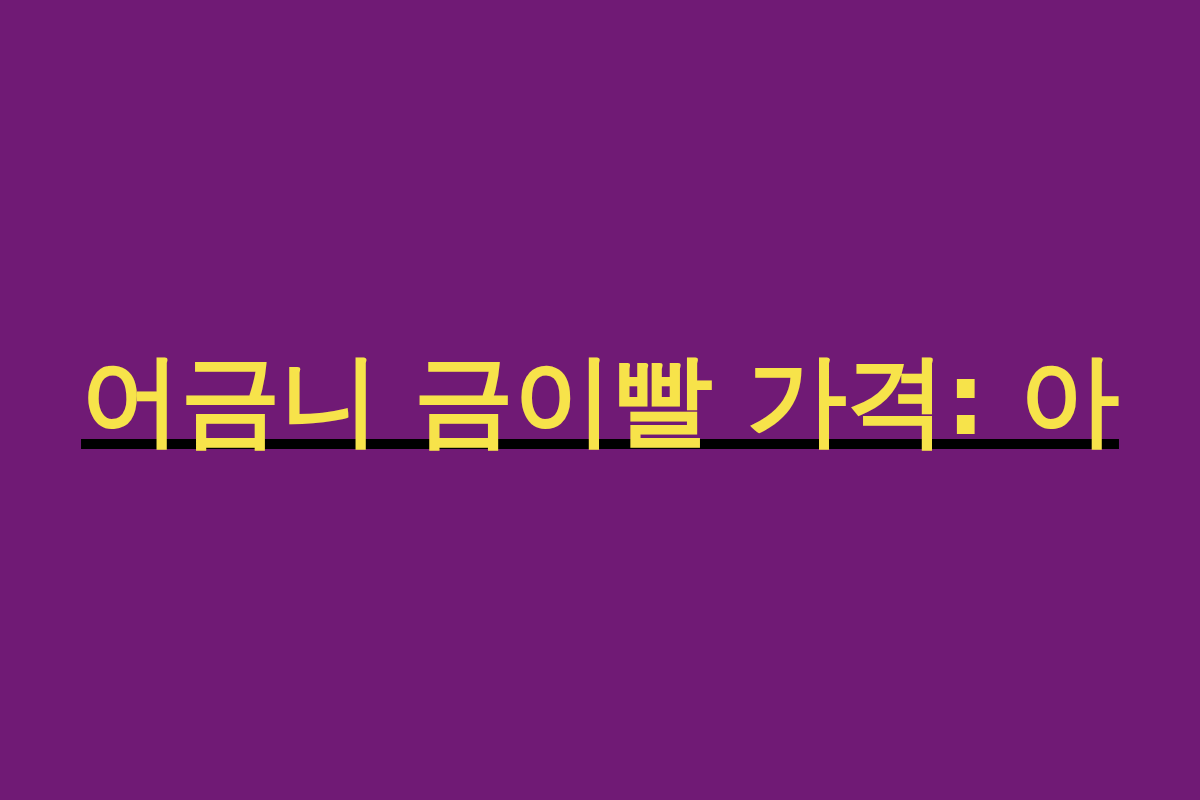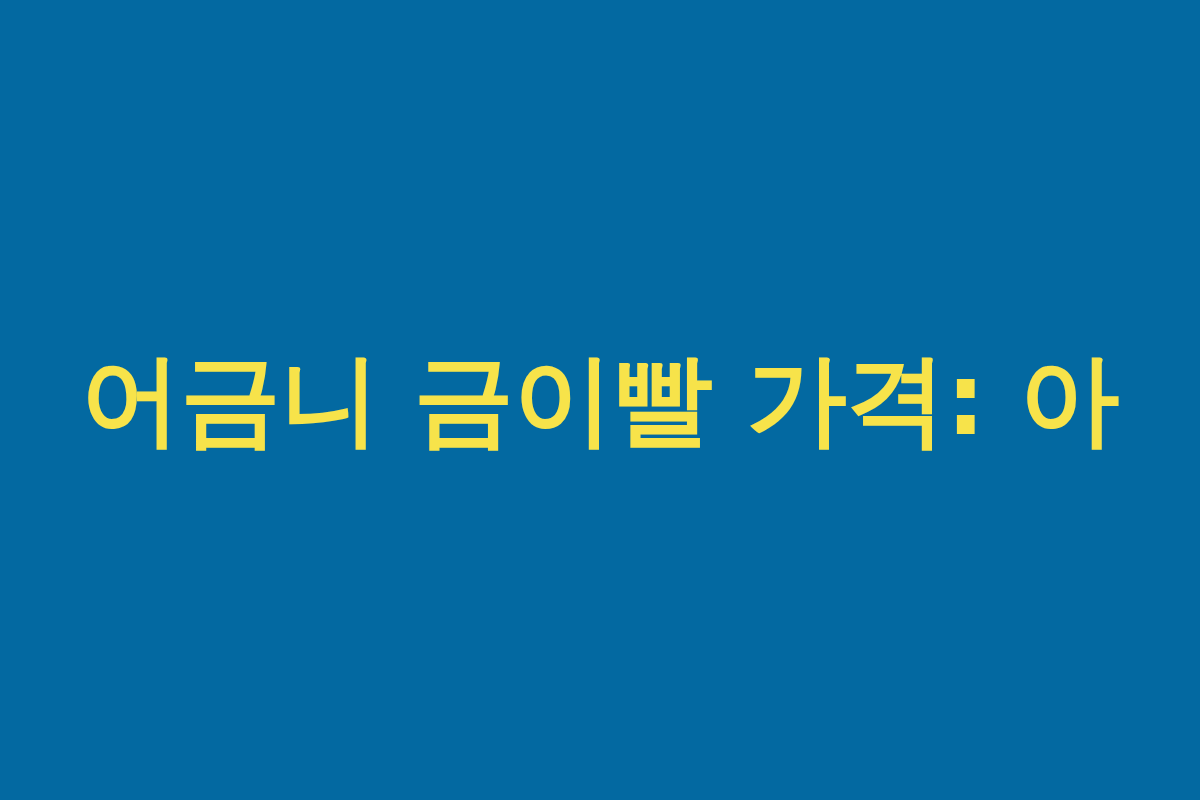--- a/index.html
+++ b/index.html
@@ -41,19 +41,19 @@
     
   }
 
   .headline-line {
     display: block;
   }
 </style>
 </head>
 <body>
 
-<div id="title-card" style="background-color: #0369a1;">
+<div id="title-card" style="background-color: #701a75; text-decoration: underline;">
 
   <h1 id="headline" style="color: rgb(247, 227, 74);">
     <span class="headline-line">어금니 금이빨 가격: 아</span>
   </h1>
 
 </div>
 
 </body></html>

